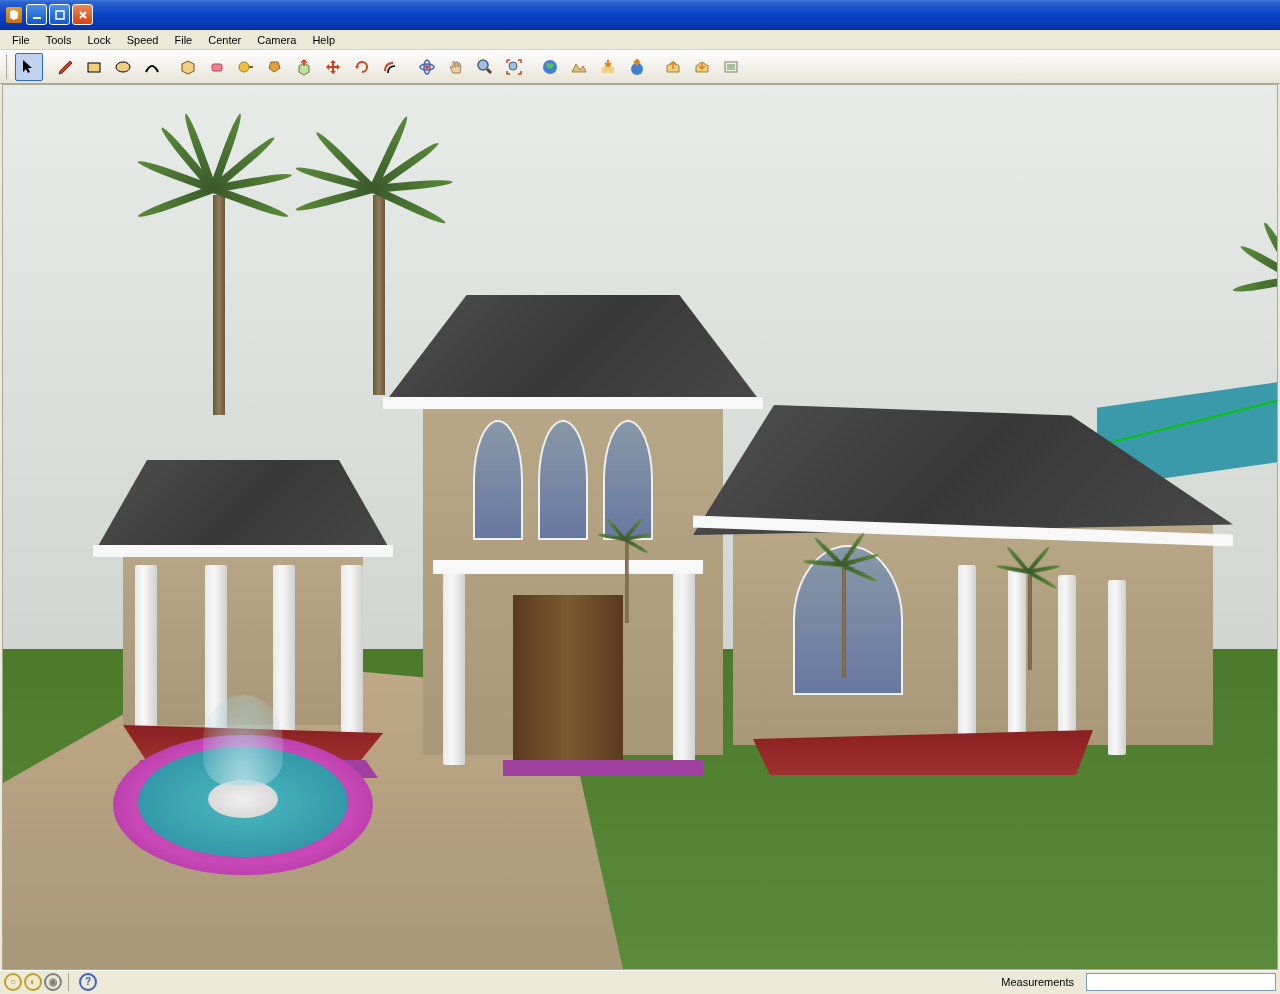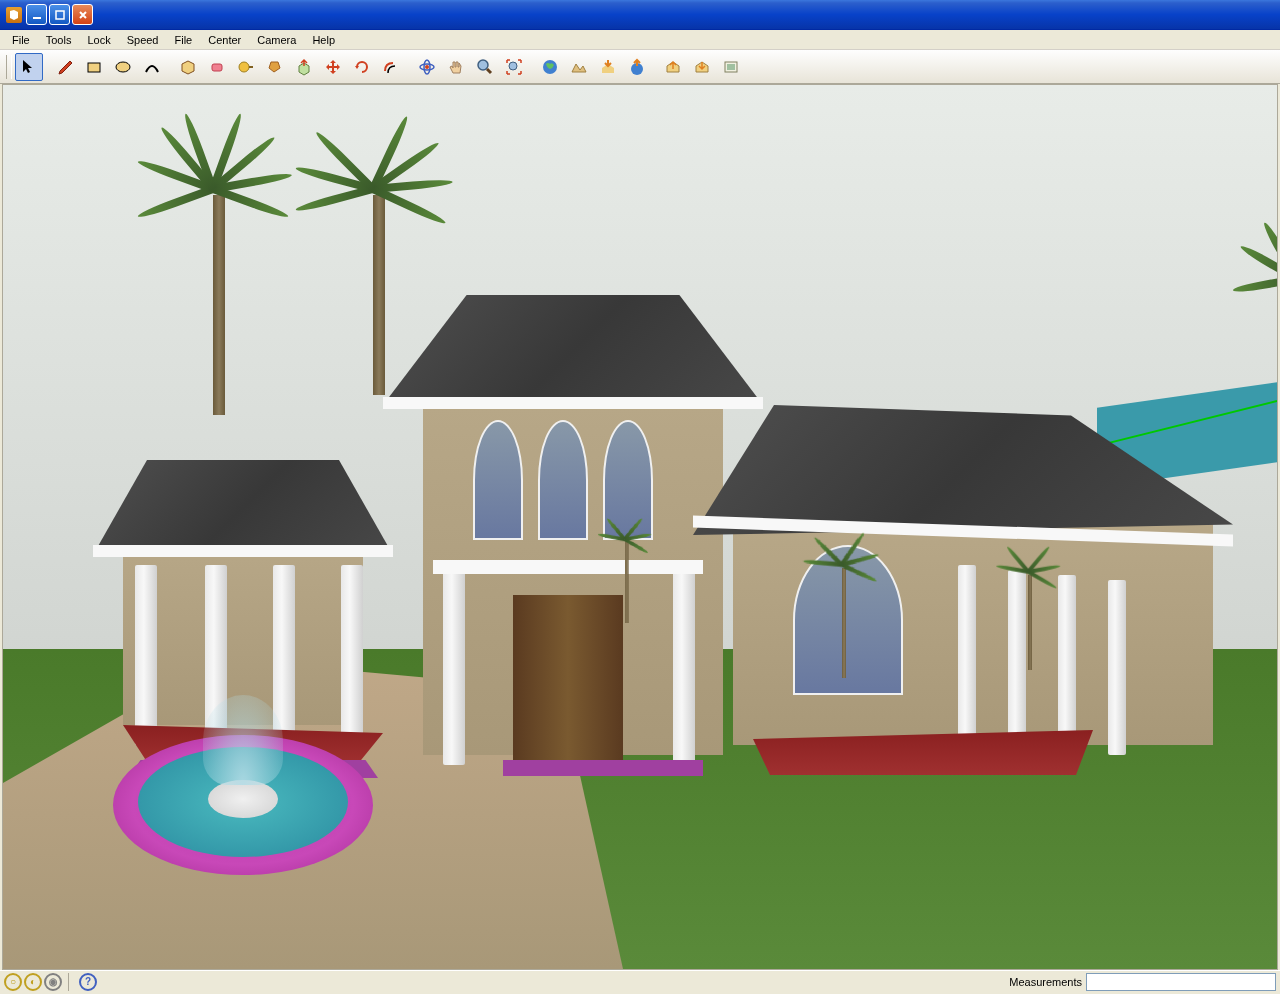--- a/index.html
+++ b/index.html
@@ -72,21 +72,21 @@
 .ctx-radio::before { content: '●'; position: absolute; left: 5px; font-size: 8px; }
 .ctx-check::before { content: '✓'; position: absolute; left: 4px; font-size: 10px; }
 .submenu { position: absolute; left: 100%; top: 0; }
 
 
 .statusbar { height: 22px; background: #ece9d8; display: flex; align-items: center; padding: 0 4px; border-top: 1px solid #fff; }
 .status-icons { display: flex; gap: 2px; }
 .status-icon { width: 18px; height: 18px; border-radius: 50%; border: 2px solid; display: flex; align-items: center; justify-content: center; font-size: 10px; font-weight: bold; cursor: pointer; }
 .status-sep { width: 1px; height: 18px; background: #aca899; margin: 0 6px; }
 .status-help { margin-left: 4px; }
-.status-measure { margin-left: auto; display: flex; align-items: center; gap: 4px; }
+.status-measure { margin-left: auto; display: flex; align-items: center; gap: 12px; }
 .measure-input { width: 190px; height: 18px; border: 1px solid #7f9db9; background: white; }
 </style>
 </head>
 <body>
 
 <div class="titlebar">
   <div class="titlebar-icon">
     <svg viewBox="0 0 10 10">
         <path d="M1 1 L5 0 L9 2 L9 8 L5 10 L1 8 Z" fill="#fff"></path>
       </svg>

